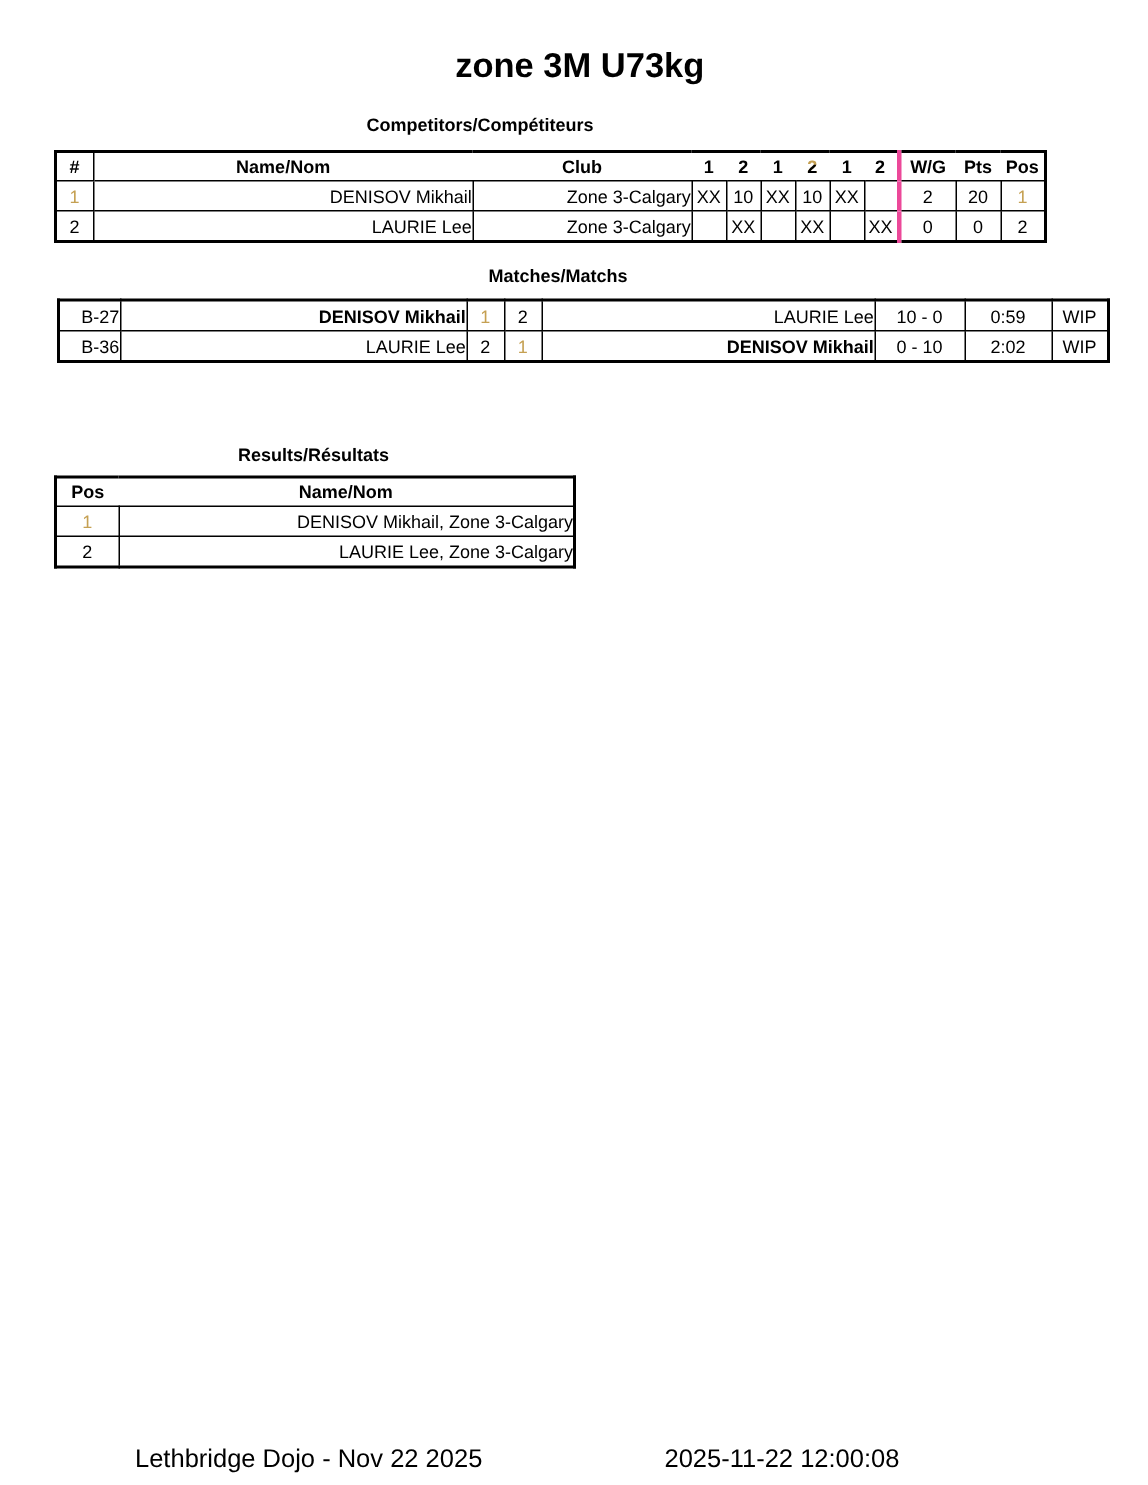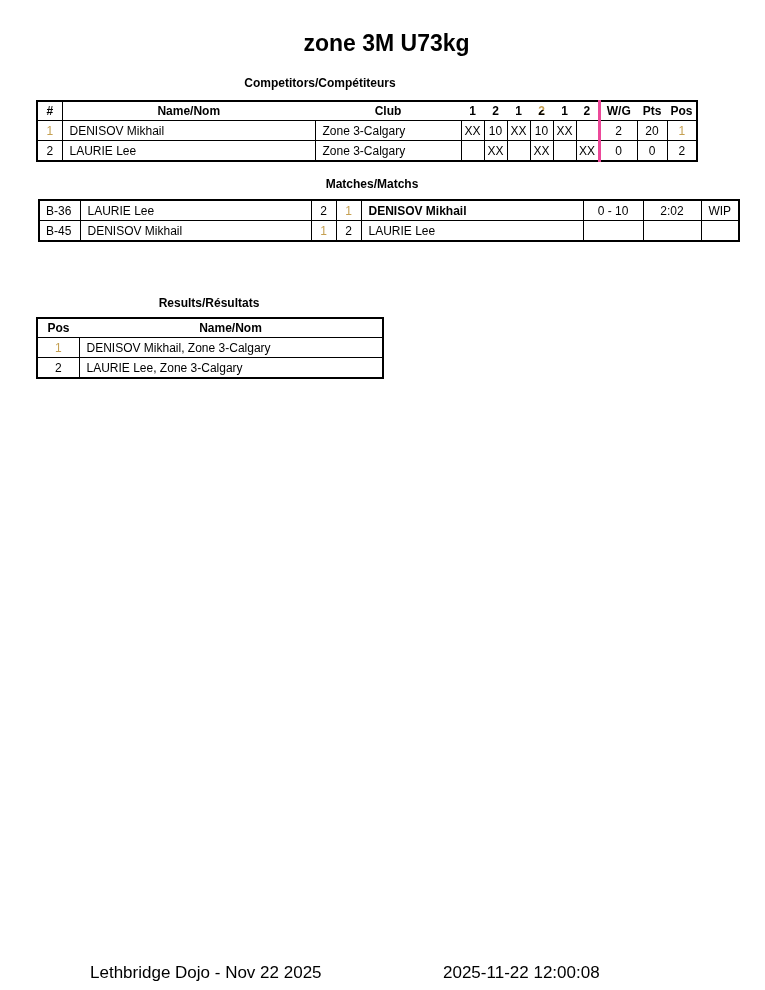--- a/index.html
+++ b/index.html
@@ -28,21 +28,21 @@
   #t-results{top:317px;left:36px;width:346px;}
 
   th{
     font-weight:bold;border:none;height:18px;padding:0;
     text-align:center;vertical-align:middle;white-space:nowrap;overflow:visible;
   }
   td{
     border:1px solid #000;height:19px;padding:0;
     text-align:center;vertical-align:middle;white-space:nowrap;overflow:hidden;
   }
-  .al{text-align:left;padding-left:7px;}
+  .al{text-align:right;padding-left:7px;}
   .b{font-weight:bold;}
   .gold{color:#C5A052;}
   .thickl{border-left:3px solid #ec4899;}
   .hsep{border-right:1px solid #000;}
 
   
   .digit-stack{position:relative;display:inline-block;line-height:14px;}
   .digit-stack .d-gold{color:#C5A052;}
   .digit-stack .d-black{
     position:absolute;left:0;top:0;color:#000;
@@ -130,38 +130,38 @@
       <col style="width:231px">
       <col style="width:25px">
     <col style="width:25px">
       <col style="width:222px">
       <col style="width:60px">
     <col style="width:58px">
       <col style="width:38px">
   </colgroup>
   <tbody>
   <tr>
+    <td class="al" style="padding-left:6px">B-27</td>
+    <td class="al b">DENISOV Mikhail</td>
+    <td class="gold">1</td>
+    <td>2</td>
+    <td class="al">LAURIE Lee</td>
+    <td>10 - 0</td>
+    <td>0:59</td>
+    <td>WIP</td>
+  </tr>
+  <tr>
     <td class="al" style="padding-left:6px">B-36</td>
     <td class="al">LAURIE Lee</td>
     <td>2</td>
     <td class="gold">1</td>
     <td class="al b">DENISOV Mikhail</td>
     <td>0 - 10</td>
     <td>2:02</td>
     <td>WIP</td>
-  </tr>
-  <tr>
-    <td class="al" style="padding-left:6px">B-45</td>
-    <td class="al">DENISOV Mikhail</td>
-    <td class="gold">1</td>
-    <td>2</td>
-    <td class="al">LAURIE Lee</td>
-    <td></td>
-    <td></td>
-    <td></td>
   </tr>
 </tbody>
   </table>
 
 <div class="heading" id="h-results">Results/Résultats</div>
 
 <table id="t-results">
   <colgroup>
     <col style="width:42px">
       <col style="width:304px">

